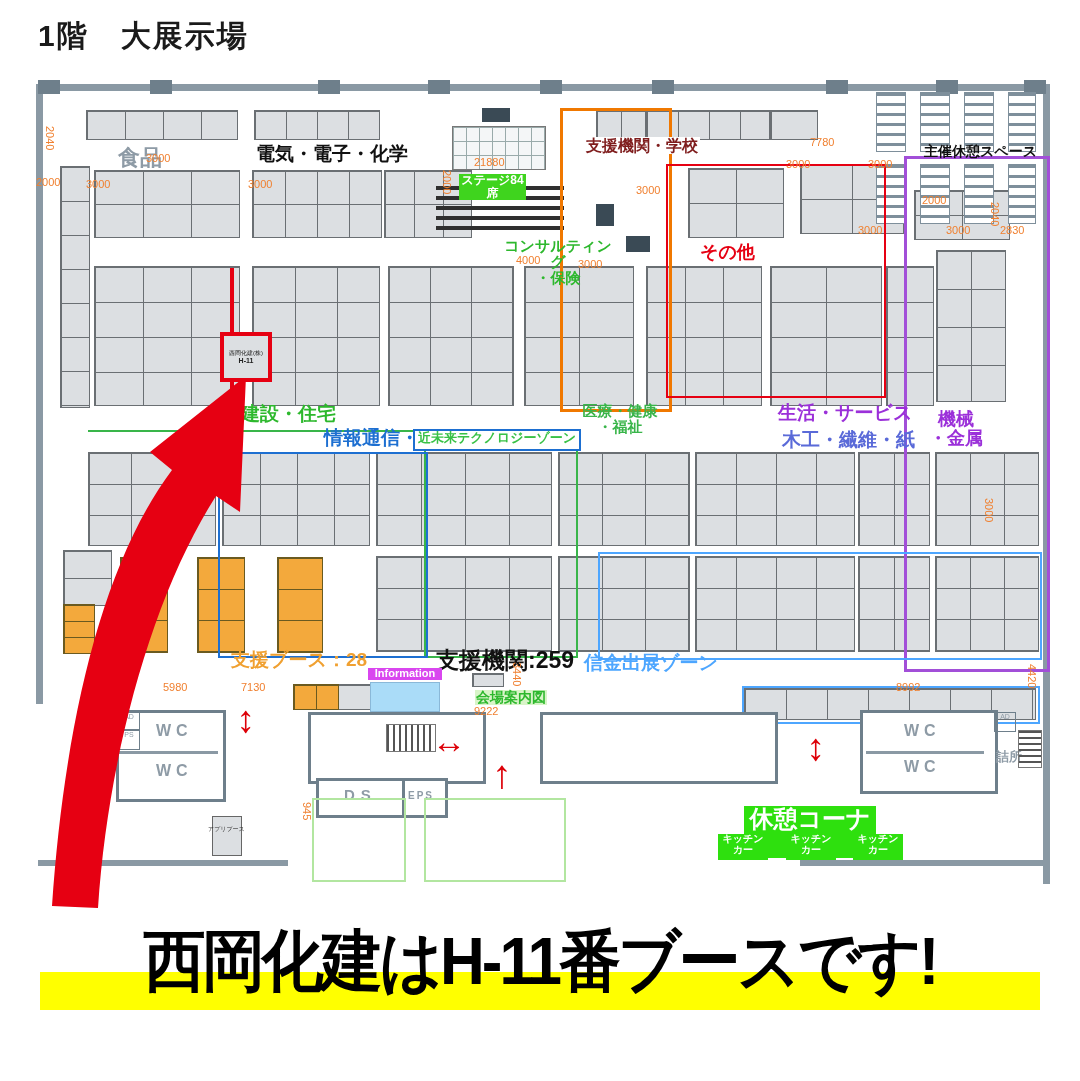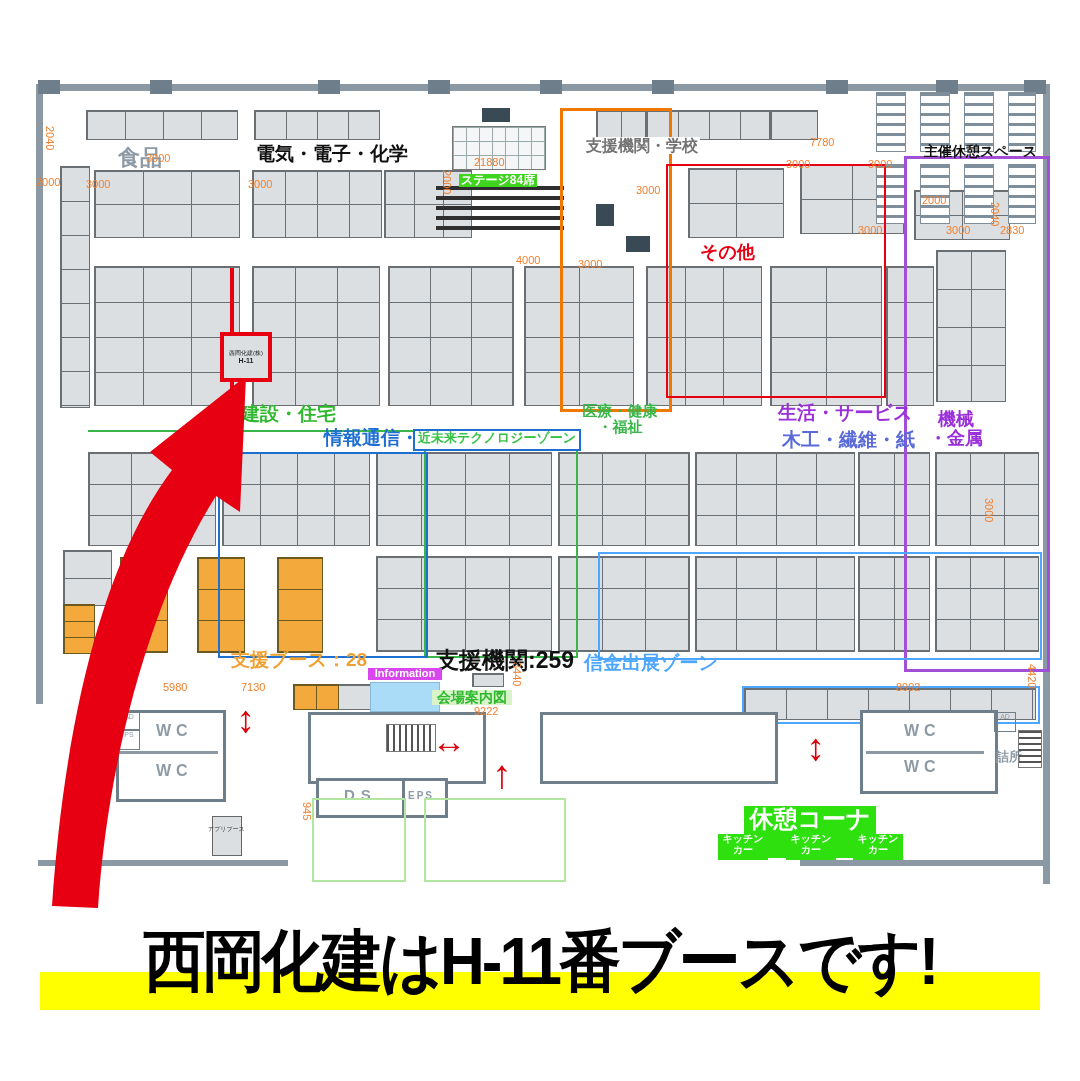--- a/index.html
+++ b/index.html
@@ -36,20 +36,21 @@
   .seatrows{position:absolute;background:repeating-linear-gradient(#2f2f2f 0 4px,transparent 4px 10px);}
   .stageplat{position:absolute;background-color:#f4f6f7;border:1px solid #777;
       background-image:linear-gradient(#9aa 1px,transparent 1px),linear-gradient(90deg,#9aa 1px,transparent 1px);background-size:13px 14px;}
   .darkitem{position:absolute;background:#3a4a55;}
 </style>
 </head>
 <body>
 
 <div id="app">
 
+  <div class="abs ttl" style="left:38px;top:16px;">1階　大展示場</div>
 
   <div class="wall" style="left:38px;top:84px;width:1008px;height:7px;"></div>
   <div class="wall" style="left:36px;top:84px;width:7px;height:620px;"></div>
   <div class="wall" style="left:1043px;top:84px;width:7px;height:800px;"></div>
   <div class="wall" style="left:38px;top:860px;width:250px;height:6px;"></div>
   <div class="wall" style="left:800px;top:860px;width:248px;height:6px;"></div>
   <div class="pillar" style="left:38px;top:80px;width:22px;height:14px;"></div>
   <div class="pillar" style="left:150px;top:80px;width:22px;height:14px;"></div>
   <div class="pillar" style="left:318px;top:80px;width:22px;height:14px;"></div>
   <div class="pillar" style="left:428px;top:80px;width:22px;height:14px;"></div>
@@ -121,41 +122,43 @@
   <div class="zl" style="left:904px;top:156px;width:140px;height:510px;border:3px solid #a24fd8;"></div>
   <div class="zl" style="left:424px;top:446px;width:150px;height:208px;border:2px solid #39b54a;"></div>
   <div class="zl" style="left:218px;top:452px;width:206px;height:202px;border:2px solid #1d6fd1;"></div>
   <div class="zl" style="left:598px;top:552px;width:440px;height:104px;border:2px solid #4da6ff;"></div>
   <div class="zl" style="left:742px;top:686px;width:294px;height:34px;border:2px solid #4da6ff;"></div>
   <div class="zl" style="left:230px;top:268px;width:4px;height:196px;background:#e60012;"></div>
   <div class="zl" style="left:88px;top:430px;width:330px;height:2px;background:#39b54a;"></div>
 
   <div class="z" style="left:118px;top:146px;font-size:22px;color:#8e9ba6;">食品</div>
   <div class="z" style="left:256px;top:144px;font-size:19px;color:#111;">電気・電子・化学</div>
-  <div class="z" style="left:584px;top:137px;font-size:16px;color:#737373;background:#fff;padding:0 2px;">支援機関・学校</div>
-  <div class="z" style="left:459px;top:174px;width:78px;font-size:12px;color:#fff;background:#3fd41e;text-align:center;">ステージ84席</div>
+  <div class="z" style="left:584px;top:137px;font-size:16px;color:#7f1d1d;background:#fff;padding:0 2px;">支援機関・学校</div>
+  <div class="z" style="left:459px;top:174px;width:67px;font-size:12px;color:#fff;background:#3fd41e;text-align:center;">ステージ84席</div>
+  <div class="z" style="left:498px;top:238px;width:120px;font-size:15px;color:#2db82d;text-align:center;">コンサルティング
+・保険</div>
   <div class="z" style="left:700px;top:243px;font-size:18px;color:#e60012;">その他</div>
   <div class="z" style="left:924px;top:144px;font-size:14px;color:#111;">主催休憩スペース</div>
   <div class="z" style="left:241px;top:404px;font-size:19px;color:#2db82d;">建設・住宅</div>
   <div class="z" style="left:324px;top:428px;font-size:19px;color:#1d6fd1;">情報通信・IT</div>
   <div class="zbox" style="left:413px;top:429px;width:164px;height:18px;font-size:13px;color:#39c146;border:2px solid #1d6fd1;z-index:5;">近未来テクノロジーゾーン</div>
   <div class="z" style="left:580px;top:403px;width:80px;font-size:15px;color:#39b54a;text-align:center;">医療・健康
 ・福祉</div>
   <div class="z" style="left:778px;top:403px;font-size:19px;color:#9b30d9;">生活・サービス</div>
   <div class="z" style="left:782px;top:430px;font-size:19px;color:#5a6ad8;">木工・繊維・紙</div>
   <div class="z" style="left:926px;top:410px;width:60px;font-size:18px;color:#9b30d9;text-align:center;">機械
 ・金属</div>
 
   <div class="z" style="left:231px;top:650px;font-size:19px;color:#f0a030;">支援ブース：28</div>
   <div class="z" style="left:436px;top:648px;font-size:23px;color:#111;">支援機関:259</div>
   <div class="z" style="left:584px;top:653px;font-size:19px;color:#4da6ff;">信金出展ゾーン</div>
 
   <div class="z" style="left:368px;top:668px;width:74px;font-size:11px;color:#fff;background:#d946ef;text-align:center;">Information</div>
   <div class="abs" style="left:370px;top:682px;width:68px;height:28px;background:#aadcf8;border:1px solid #8ab8d8;"></div>
-  <div class="z" style="left:432px;top:690px;width:80px;font-size:14px;color:#2db82d;background:#d8f4c8;text-align:center;">会場案内図</div>
+  <div class="z" style="left:475px;top:690px;width:72px;font-size:14px;color:#2db82d;background:#d8f4c8;text-align:center;">会場案内図</div>
   <div class="z" style="left:744px;top:806px;width:132px;font-size:24px;color:#fff;background:#2ee00e;text-align:center;z-index:6;">休憩コーナー</div>
   <div class="z" style="left:718px;top:834px;width:50px;height:26px;font-size:10px;color:#fff;background:#2ee00e;text-align:center;z-index:6;">キッチン
 カー</div>
   <div class="z" style="left:786px;top:834px;width:50px;height:26px;font-size:10px;color:#fff;background:#2ee00e;text-align:center;z-index:6;">キッチン
 カー</div>
   <div class="z" style="left:853px;top:834px;width:50px;height:26px;font-size:10px;color:#fff;background:#2ee00e;text-align:center;z-index:6;">キッチン
 カー</div>
 
   <div class="room" style="left:116px;top:710px;width:104px;height:86px;"></div>
   <div class="wall" style="left:118px;top:751px;width:100px;height:3px;"></div>

